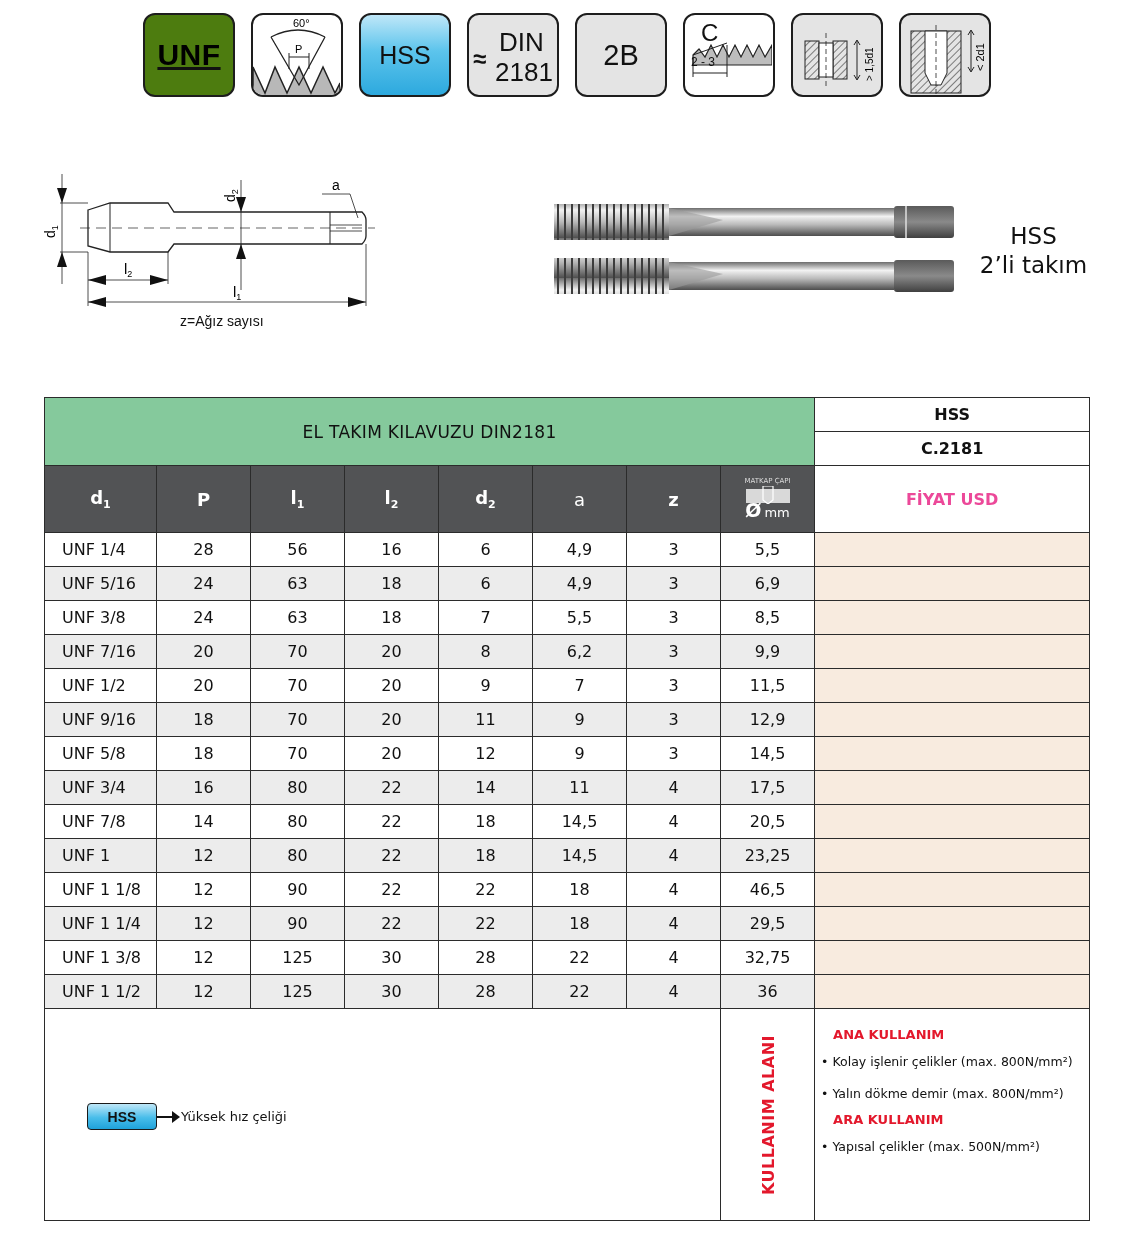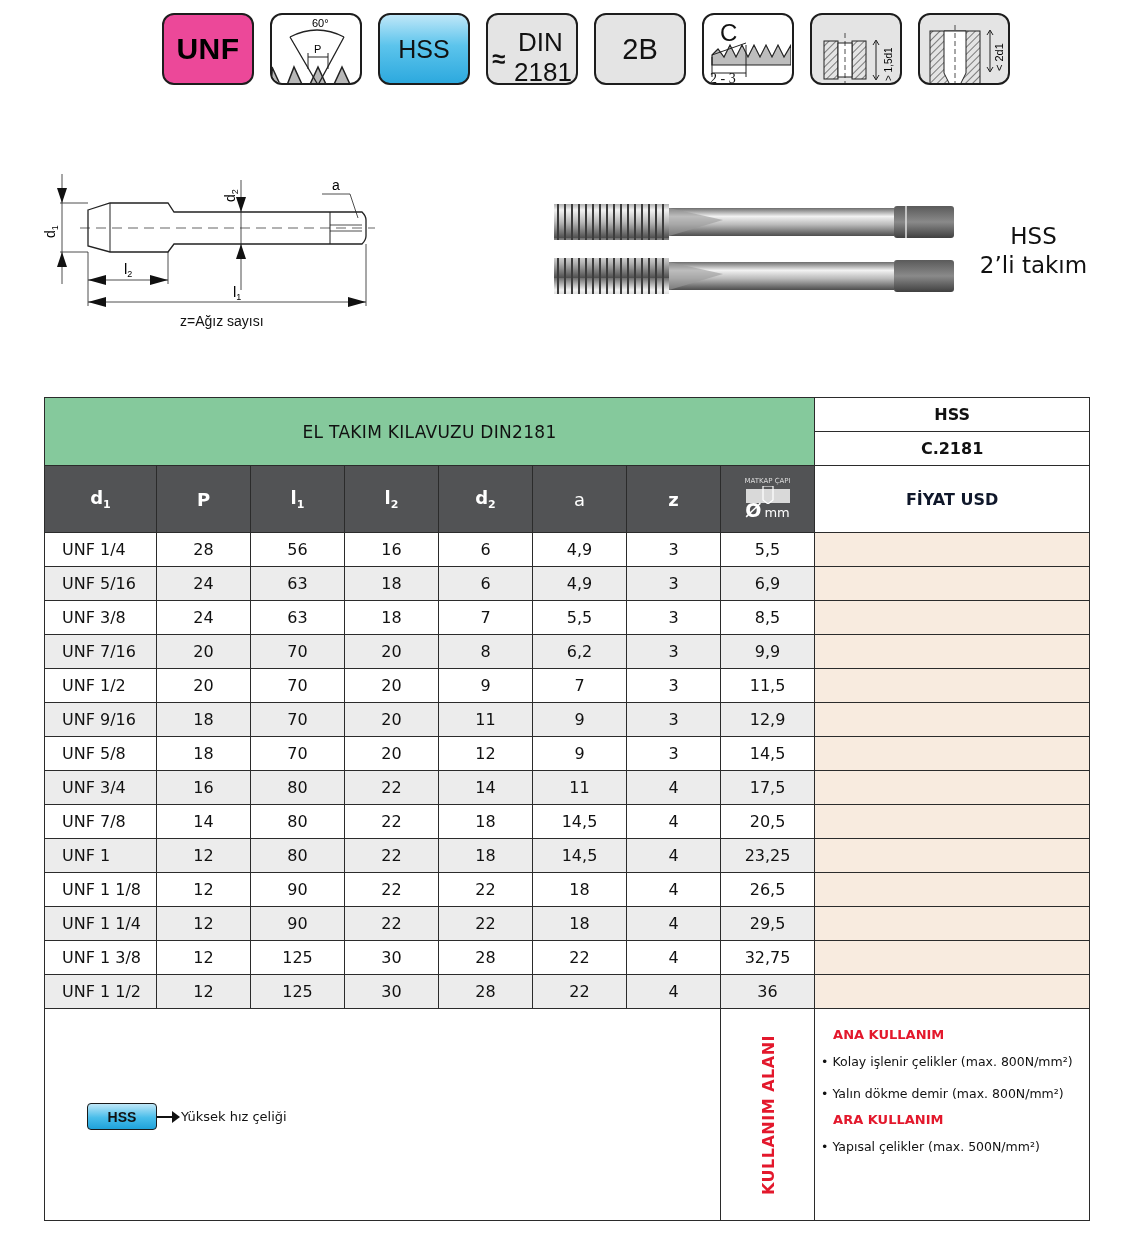--- a/index.html
+++ b/index.html
@@ -2,60 +2,60 @@
 <html><head>
 <meta charset="utf-8">
 <style>
   * { box-sizing: border-box; margin: 0; padding: 0; }
   html, body { width: 1126px; height: 1240px; background: #ffffff; overflow: hidden; }
   body { position: relative; font-family: "DejaVu Sans", sans-serif; color: #111; }
 
   
   .icons { position: absolute; top: 13px; left: 143px; height: 92px; }
   .ibox {
-    position: absolute; top: 0; width: 92px; height: 72px;
+    position: absolute; top: 0; width: 92px; height: 84px;
     border: 2.5px solid #1d1d1d; border-radius: 12px; background: #e4e4e4;
-    overflow: hidden; display: flex; align-items: center; justify-content: center; margin-left: 19px;
+    overflow: hidden; display: flex; align-items: center; justify-content: center;
   }
   .ibox svg { position: absolute; left: 0; top: 0; width: 87px; height: 87px; }
-  .ib-unf { left: 0; background: #ec4899; }
+  .ib-unf { left: 0; background: #4d7c0f; text-decoration: underline; }
   .ib-unf span { font-family: "Liberation Sans", sans-serif; font-weight: 900; font-size: 30px; letter-spacing: 0.5px; color: #000; }
   .ib-thread { left: 108px; background: #fff; }
   .ib-hss { left: 216px; background: linear-gradient(180deg, #bfe7f8 0%, #5cc4ec 45%, #2da9de 100%); }
   .ib-hss span { font-family: "Liberation Sans", sans-serif; font-size: 25px; color: #111; }
   .ib-din { left: 324px; }
   .ib-din .approx { position: absolute; left: 4px; top: 30px; font-size: 24px; font-weight: bold; font-family: "Liberation Sans", sans-serif; }
   .ib-din .t1 { position: absolute; left: 30px; top: 12px; font-size: 26px; font-family: "Liberation Sans", sans-serif; }
   .ib-din .t2 { position: absolute; left: 26px; top: 42px; font-size: 26px; font-family: "Liberation Sans", sans-serif; }
   .ib-2b { left: 432px; }
   .ib-2b span { font-family: "Liberation Sans", sans-serif; font-size: 29px; }
   .ib-chamfer { left: 540px; background: #fff; }
   .ib-chamfer .c { position: absolute; left: 16px; top: 4px; font-size: 24px; font-family: "Liberation Sans", sans-serif; }
-  .ib-chamfer .r { position: absolute; left: 6px; top: 56px; font-size: 14px; font-family: Liberation Serif, serif; }
+  .ib-chamfer .r { position: absolute; left: 6px; top: 40px; font-size: 12px; font-family: Liberation Sans, sans-serif; }
   .ib-through { left: 648px; }
   .ib-blind { left: 756px; }
 
   
   .drawing { position: absolute; left: 40px; top: 170px; width: 340px; height: 170px; }
   .drawing svg { width: 340px; height: 170px; }
   .drawing .caption { position: absolute; left: 140px; top: 143px; font-family: "Liberation Sans", sans-serif; font-size: 14px; color: #111; }
 
   
   .photo { position: absolute; left: 548px; top: 198px; width: 410px; height: 100px; }
   .photo svg { width: 410px; height: 100px; }
   .set-label { position: absolute; left: 966px; top: 222px; width: 135px; text-align: center; font-size: 23px; line-height: 29px; color: #111; }
 
   
   .tbl { position: absolute; left: 44px; top: 397px; width: 1045px; border-collapse: collapse; table-layout: fixed; }
   .tbl td, .tbl th { border: 1.5px solid #2b2b2b; text-align: center; vertical-align: middle; }
   .title-cell { background: #85c99c; font-weight: normal; font-size: 17px; height: 68px; letter-spacing: 0.3px; }
   .hss-top, .hss-sub { background: #fff; font-weight: bold; font-size: 16px; height: 34px; }
   .hdr th { background: #525355; color: #fff; font-weight: bold; font-size: 18px; height: 67px; }
   .hdr th sub { font-size: 11px; vertical-align: -4px; }
-  .hdr th.price { background: #fff; color: #0f172a; font-size: 16px; }
+  .hdr th.price { background: #fff; color: #ec4899; font-size: 16px; }
   .drill-head { position: relative; }
   .drill-head .mk { display: block; font-size: 7px; font-weight: normal; color: #ddd; margin-top: -2px; }
   .drill-head svg { display: block; margin: 1px auto 0; }
   .drill-head .dm { display: block; font-size: 13px; font-weight: normal; line-height: 12px; }
   .drill-head .dm b { font-size: 19px; font-weight: bold; margin-right: 3px; }
 
   .tbl tbody tr.row td { height: 34px; font-size: 16px; color: #111; }
   .tbl tbody tr.row td.size { text-align: left; padding-left: 17px; }
   .tbl tbody tr.row:nth-child(odd) td { background: #ffffff; }
   .tbl tbody tr.row:nth-child(even) td { background: #ececec; }
@@ -391,21 +391,21 @@
         <td class="pricecell"></td>
       </tr>
       <tr class="row">
         <td class="size">UNF 1 1/8</td>
         <td>12</td>
         <td>90</td>
         <td>22</td>
         <td>22</td>
         <td>18</td>
         <td>4</td>
-        <td>26,5</td>
+        <td>46,5</td>
         <td class="pricecell"></td>
       </tr>
       <tr class="row">
         <td class="size">UNF 1 1/4</td>
         <td>12</td>
         <td>90</td>
         <td>22</td>
         <td>22</td>
         <td>18</td>
         <td>4</td>

